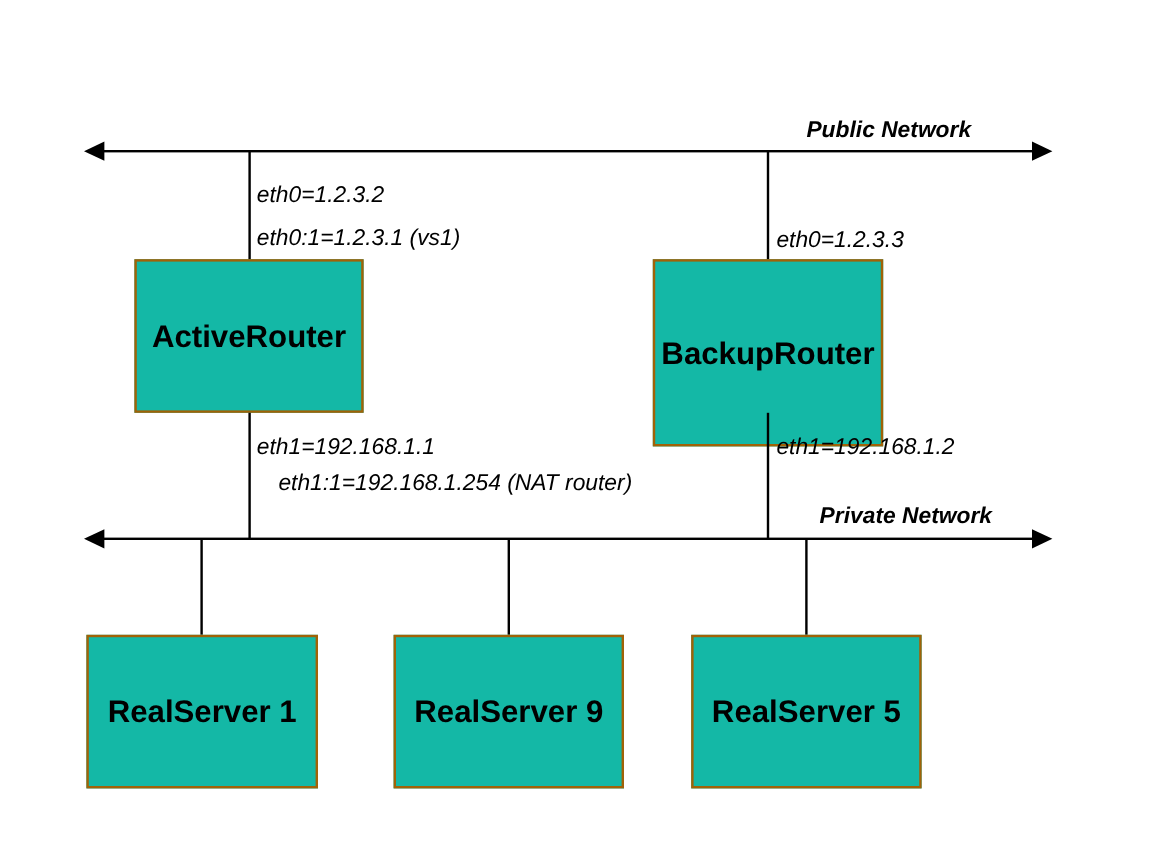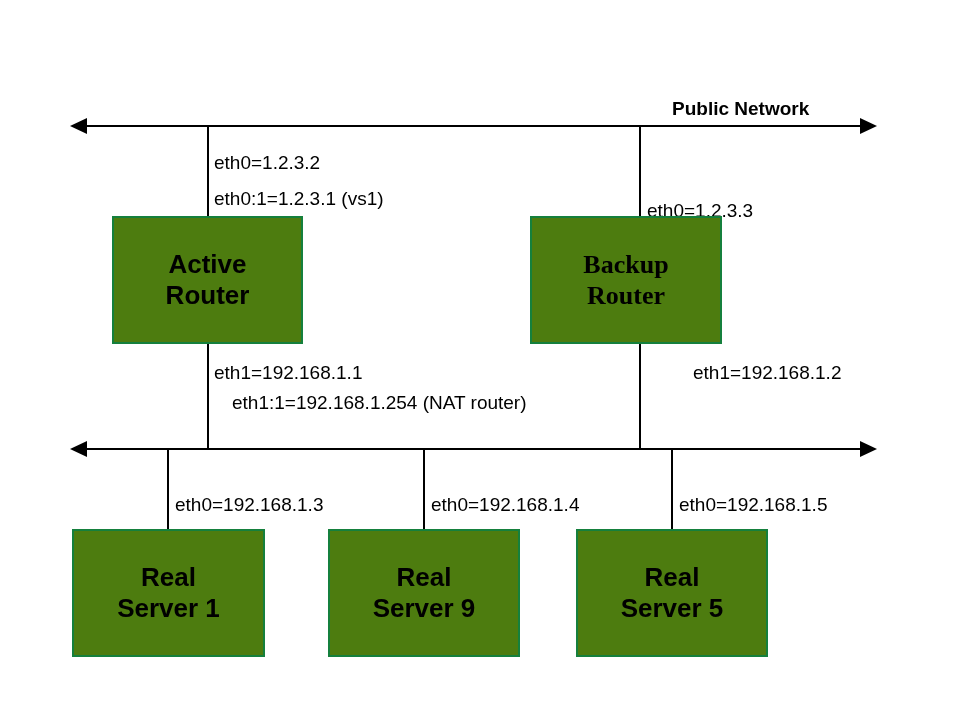--- a/index.html
+++ b/index.html
@@ -11,25 +11,25 @@
     position: relative;
     width: 959px;
     height: 719px;
     background: #ffffff;
     overflow: hidden;
     font-family: "Liberation Sans", sans-serif;
     color: #000000;
   }
   .node-box {
     position: absolute;
-    background: #4d7c0f;
-    border: 2px solid #15803d;
+    background: #14b8a6;
+    border: 2px solid #a16207;
     box-sizing: border-box;
     display: flex;
-    flex-direction: column;
+    flex-direction: row;
     align-items: center;
     justify-content: center;
     font-weight: bold;
     font-size: 26px;
     line-height: 31px;
     letter-spacing: 0px;
   }
   .node-line {
     display: block;
     white-space: pre;
@@ -51,20 +51,21 @@
     border-top: 8px solid transparent;
     border-bottom: 8px solid transparent;
   }
   .arrow-left  { border-right: 17px solid #000000; }
   .arrow-right { border-left: 17px solid #000000; }
   .label {
     position: absolute;
     font-size: 19px;
     line-height: 25px;
     white-space: pre;
+    font-style: italic;
   }
   .label.bold {
     font-weight: bold;
   }
 </style>
 </head>
 <body>
 
 <div id="canvas">
 
@@ -72,51 +73,49 @@
 
   <div class="arrow-left" style="left:70px; top:118px;"></div>
   <div class="bus-line" style="left:86px; top:125px; width:775px;"></div>
   <div class="arrow-right" style="left:860px; top:118px;"></div>
 
   <div class="vline" style="left:207px; top:126px; height:91px;"></div>
   <div class="vline" style="left:639px; top:126px; height:91px;"></div>
 
   <div class="label" style="left:214px; top:150px;">eth0=1.2.3.2</div>
   <div class="label" style="left:214px; top:186px;">eth0:1=1.2.3.1 (vs1)</div>
-  <div class="label" style="left:647px; top:198px;text-align:center;">eth0=1.2.3.3</div>
+  <div class="label" style="left:647px; top:188px;text-align:center;">eth0=1.2.3.3</div>
 
   <div class="node-box" style="left:112px; top:216px; width:191px; height:128px;">
     <span class="node-line">Active</span>
     <span class="node-line">Router</span>
   </div>
 
-  <div class="node-box" style="left:530px; top:216px; width:192px; height:128px;font-family:Liberation Serif, serif;">
+  <div class="node-box" style="left:544px; top:216px; width:192px; height:156px;">
     <span class="node-line">Backup</span>
     <span class="node-line">Router</span>
   </div>
 
   <div class="vline" style="left:207px; top:344px; height:105px;"></div>
   <div class="vline" style="left:639px; top:344px; height:105px;"></div>
 
   <div class="label" style="left:214px; top:360px;">eth1=192.168.1.1</div>
   <div class="label" style="left:232px; top:390px;">eth1:1=192.168.1.254 (NAT router)</div>
-  <div class="label" style="left:647px; top:360px;margin-left:46px;">eth1=192.168.1.2</div>
+  <div class="label" style="left:647px; top:360px;">eth1=192.168.1.2</div>
 
+  <div class="label bold" style="left:683px; top:418px;">Private Network</div>
 
   <div class="arrow-left" style="left:70px; top:441px;"></div>
   <div class="bus-line" style="left:86px; top:448px; width:775px;"></div>
   <div class="arrow-right" style="left:860px; top:441px;"></div>
 
   <div class="vline" style="left:167px; top:449px; height:80px;"></div>
   <div class="vline" style="left:423px; top:449px; height:80px;"></div>
   <div class="vline" style="left:671px; top:449px; height:80px;"></div>
 
-  <div class="label" style="left:175px; top:492px;">eth0=192.168.1.3</div>
-  <div class="label" style="left:431px; top:492px;">eth0=192.168.1.4</div>
-  <div class="label" style="left:679px; top:492px;">eth0=192.168.1.5</div>
 
   <div class="node-box" style="left:72px; top:529px; width:193px; height:128px;">
     <span class="node-line">Real</span>
     <span class="node-line">Server 1</span>
   </div>
 
   <div class="node-box" style="left:328px; top:529px; width:192px; height:128px;">
     <span class="node-line">Real</span>
     <span class="node-line">Server 9</span>
   </div>

